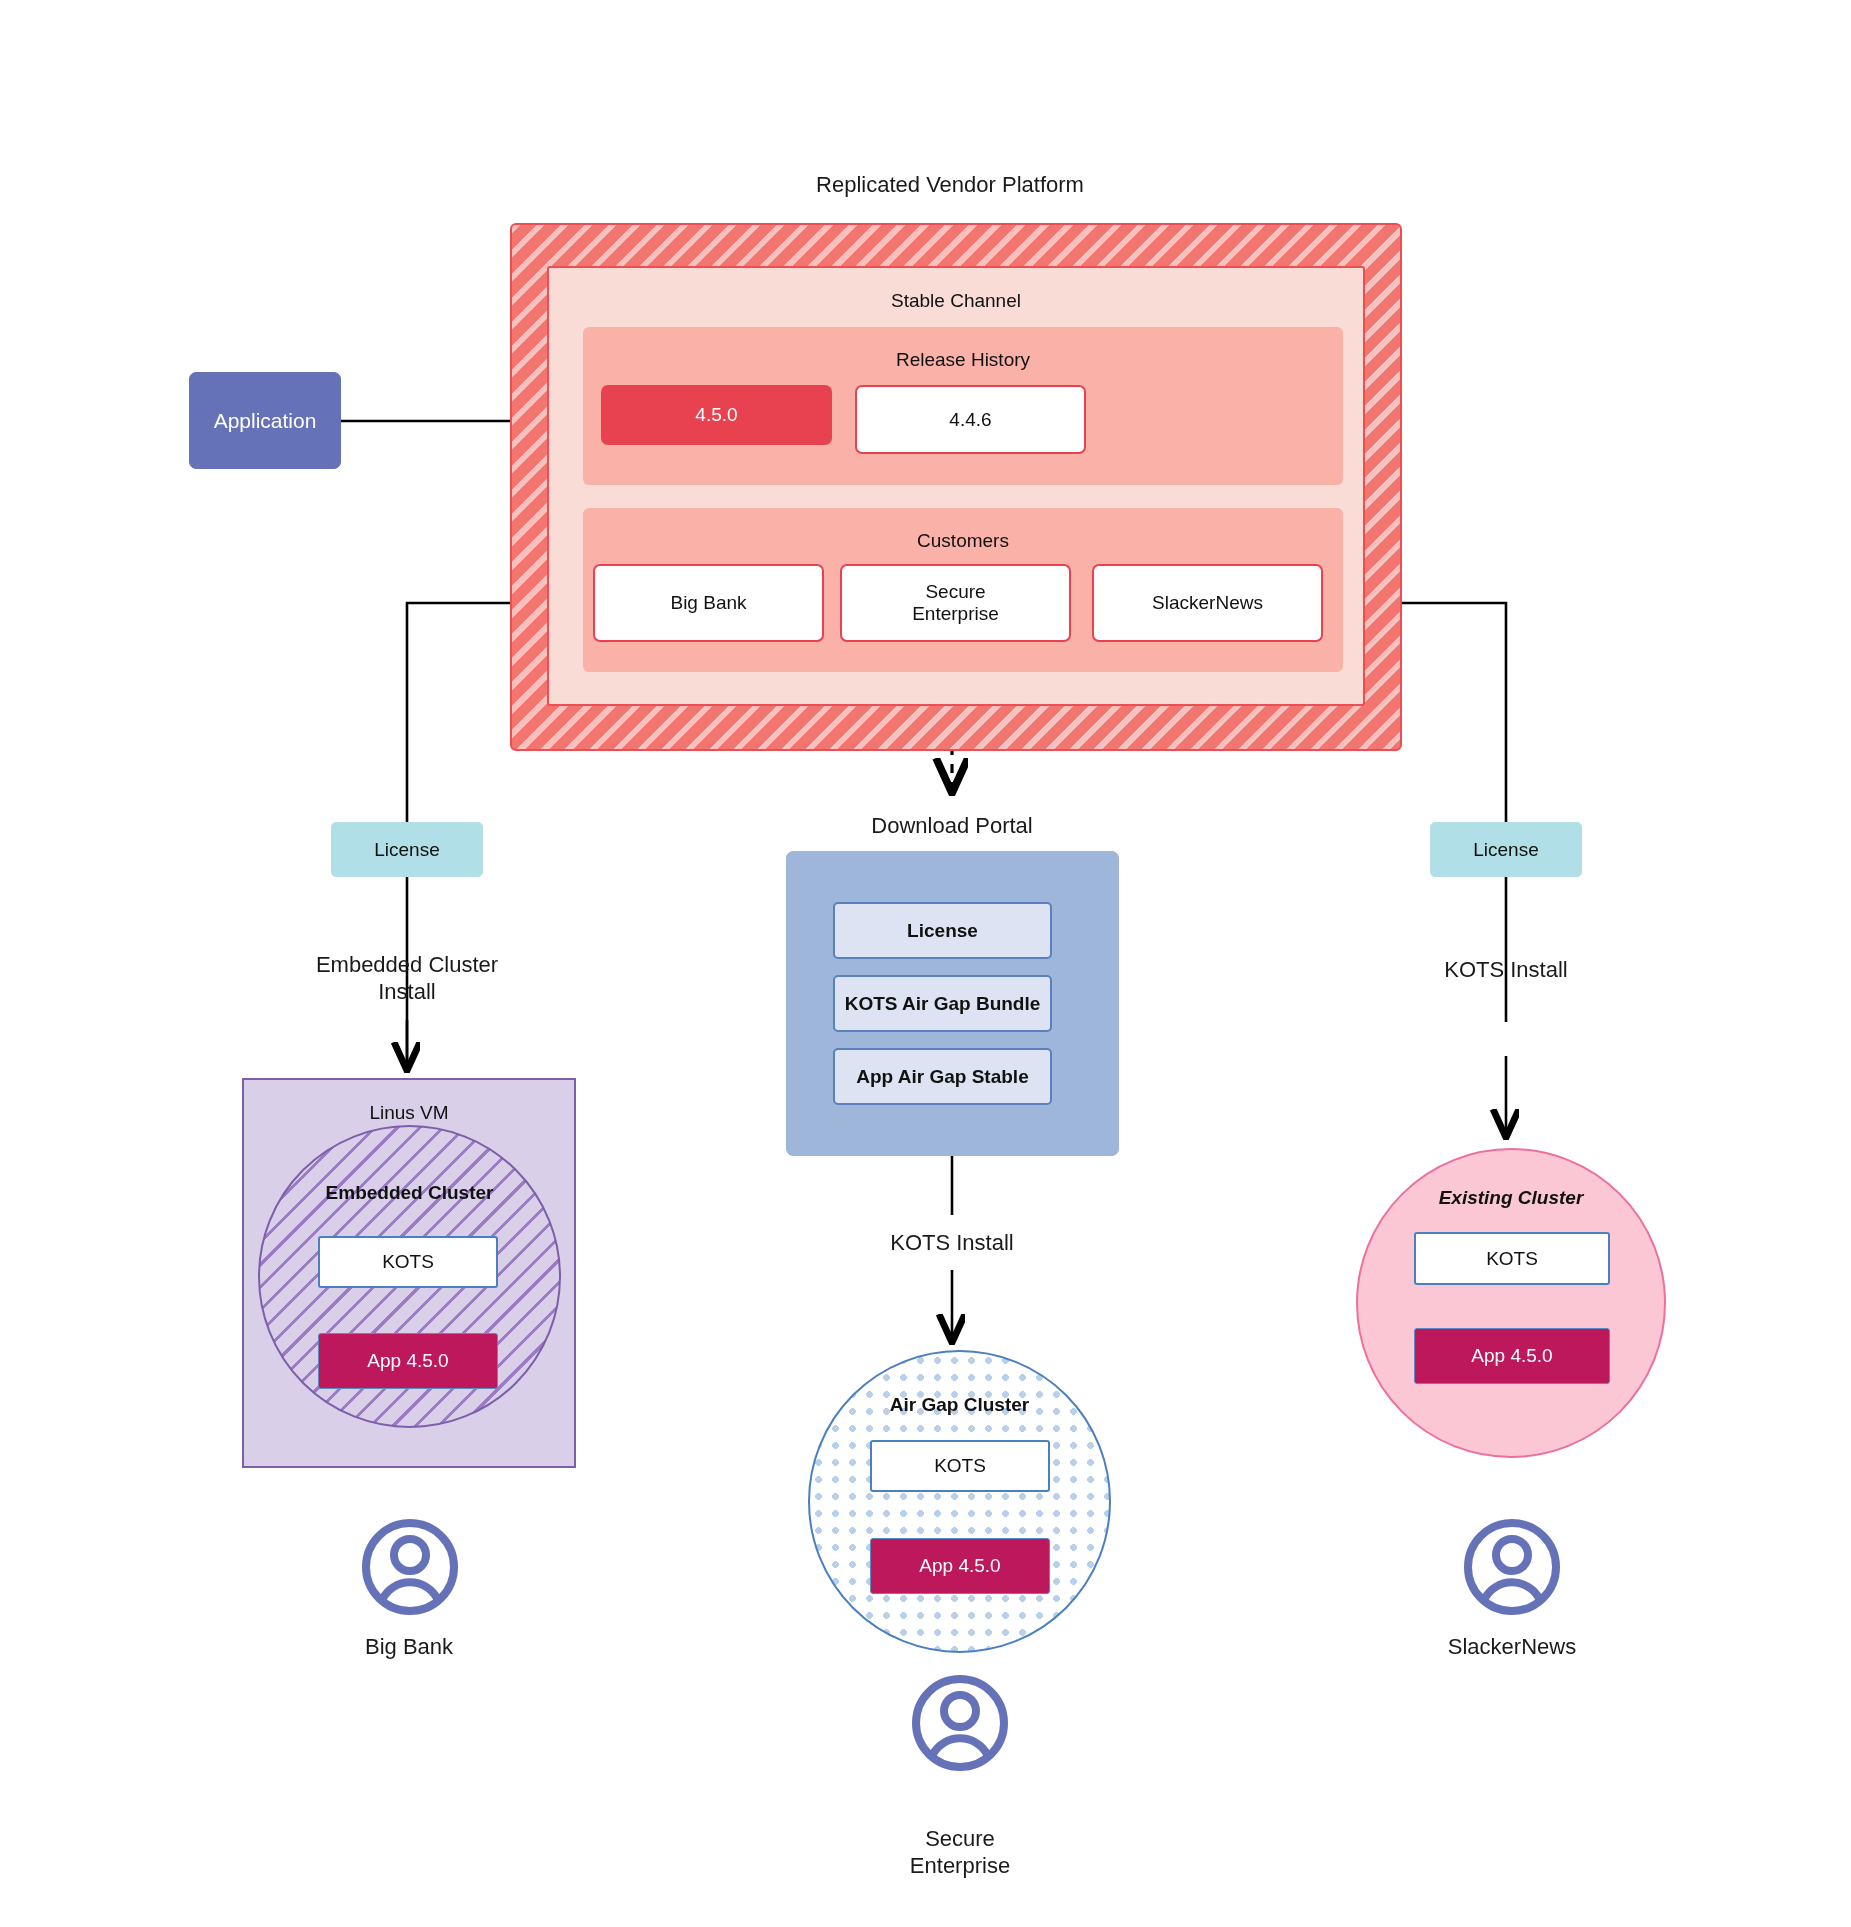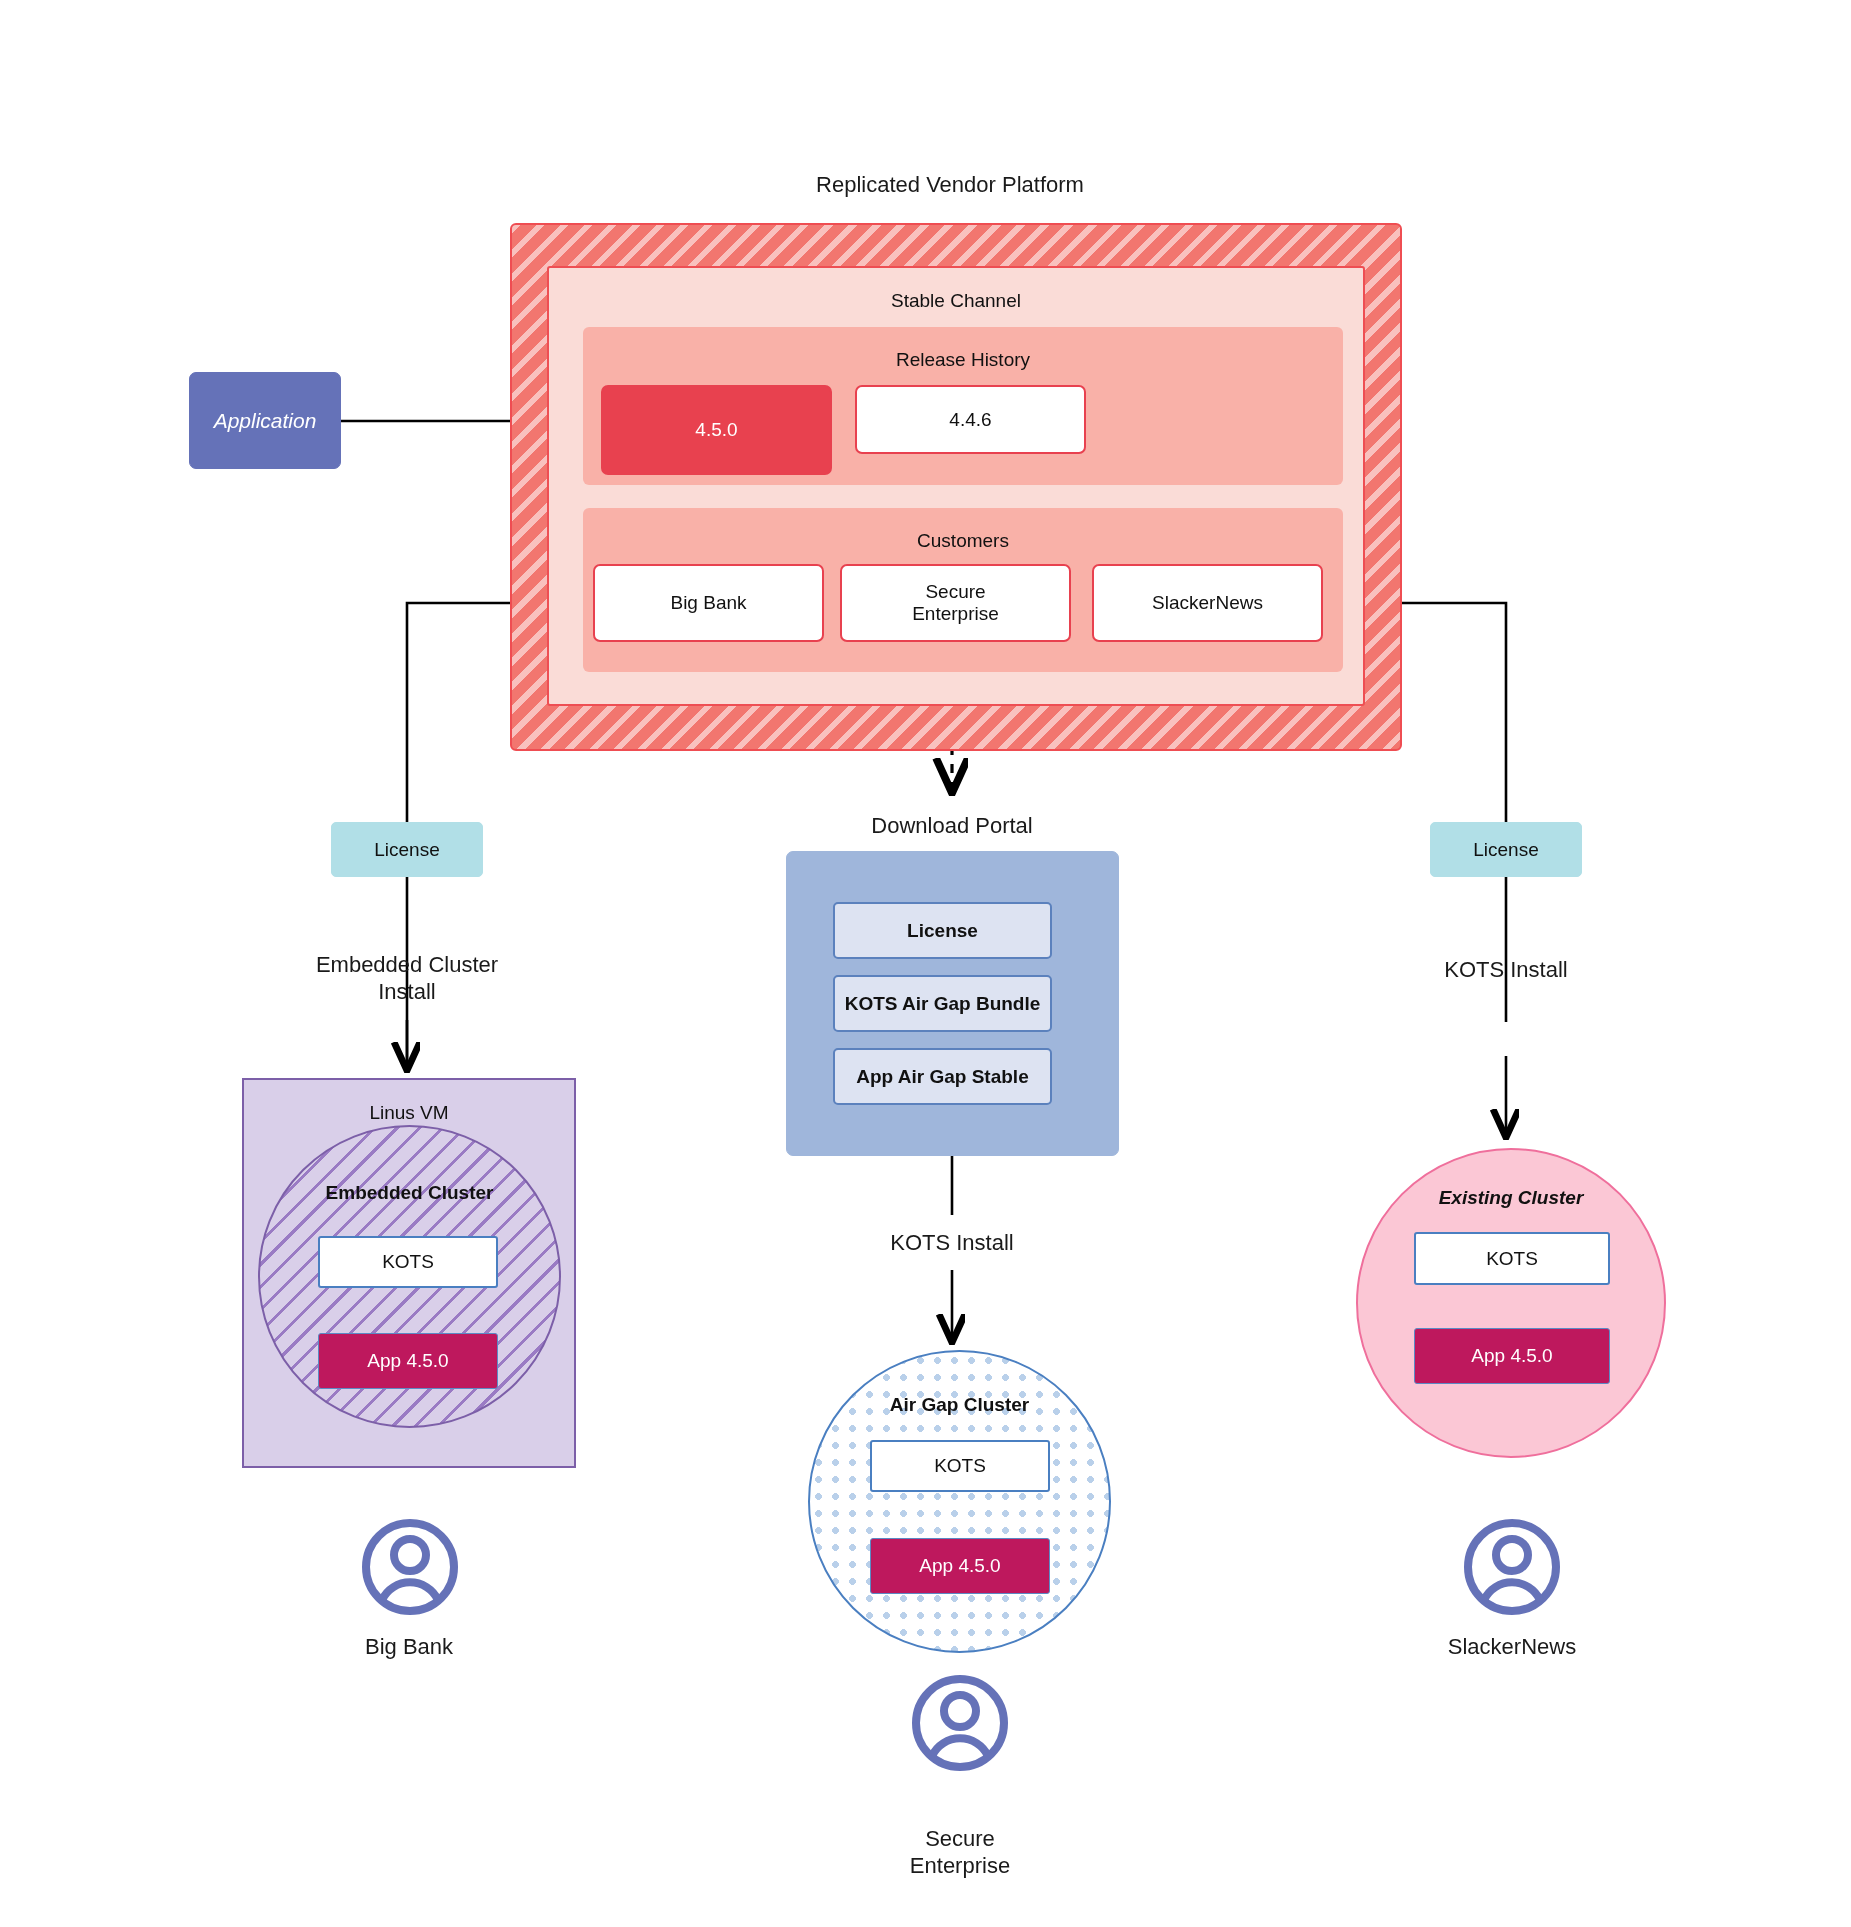--- a/index.html
+++ b/index.html
@@ -127,36 +127,36 @@
   <div class="abs ctr title-md" style="left:600px;top:168px;width:700px;height:34px;">Replicated Vendor Platform</div>
 
   <div class="abs platform-outer" style="left:510px;top:223px;width:892px;height:528px;"></div>
 
   <div class="abs channel-box" style="left:547px;top:266px;width:818px;height:440px;"></div>
   <div class="abs ctr lbl-18" style="left:547px;top:288px;width:818px;height:26px;">Stable Channel</div>
 
   <div class="abs section-box" style="left:583px;top:327px;width:760px;height:158px;"></div>
   <div class="abs ctr lbl-18" style="left:583px;top:347px;width:760px;height:26px;">Release History</div>
 
-  <div class="abs rel-active ctr lbl-18 white-txt" style="left:601px;top:385px;width:231px;height:90px;">4.5.0</div>
+  <div class="abs rel-active ctr lbl-18 white-txt" style="left:601px;top:385px;width:231px;height:60px;">4.5.0</div>
   <div class="abs rel-plain ctr lbl-18" style="left:855px;top:385px;width:231px;height:69px;">4.4.6</div>
 
   <div class="abs section-box" style="left:583px;top:508px;width:760px;height:164px;"></div>
   <div class="abs ctr lbl-18" style="left:583px;top:528px;width:760px;height:26px;">Customers</div>
 
   <div class="abs cust-box ctr lbl-18" style="left:593px;top:564px;width:231px;height:78px;">Big Bank</div>
 
   <div class="abs cust-box ctr" style="left:840px;top:564px;width:231px;height:78px;flex-direction:column;">
     <span class="lbl-18">Secure</span>
     <span class="lbl-18">Enterprise</span>
   </div>
 
   <div class="abs cust-box ctr lbl-18" style="left:1092px;top:564px;width:231px;height:78px;">SlackerNews</div>
 
-  <div class="abs app-box ctr lbl-21 white-txt" style="left:189px;top:372px;width:152px;height:97px;font-style:italic;">Application</div>
+  <div class="abs app-box ctr lbl-21 white-txt" style="left:189px;top:372px;width:152px;height:97px;">Application</div>
 
   <div class="abs license-box ctr lbl-18" style="left:331px;top:822px;width:152px;height:55px;">License</div>
 
   <div class="abs ctr title-md" style="left:227px;top:947px;width:360px;height:62px;flex-direction:column;">
     <span>Embedded Cluster</span>
     <span>Install</span>
   </div>
 
   <div class="abs vm-box" style="left:242px;top:1078px;width:334px;height:390px;"></div>
   <div class="abs ctr lbl-18" style="left:242px;top:1100px;width:334px;height:26px;">Linus VM</div>

